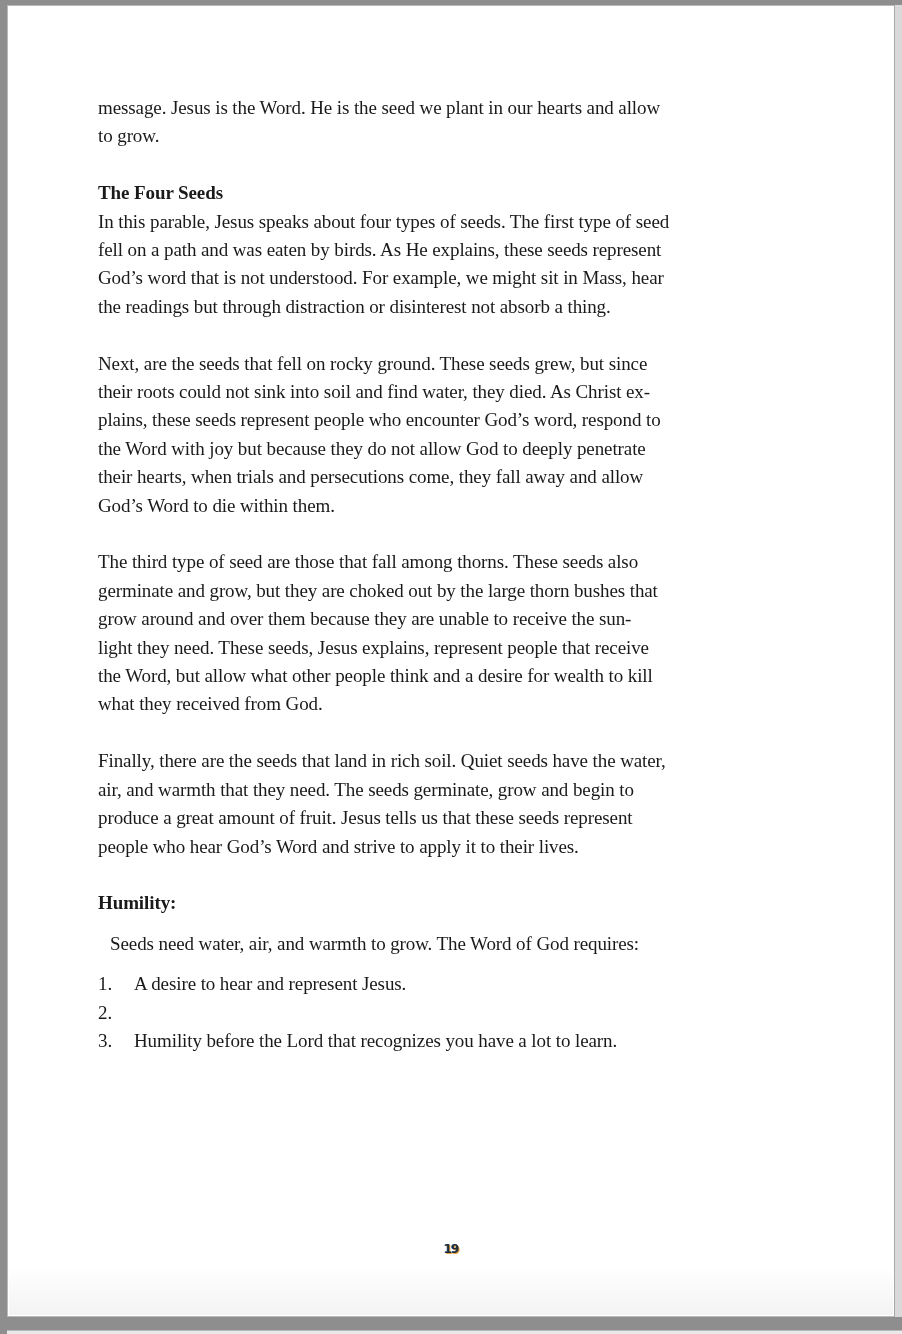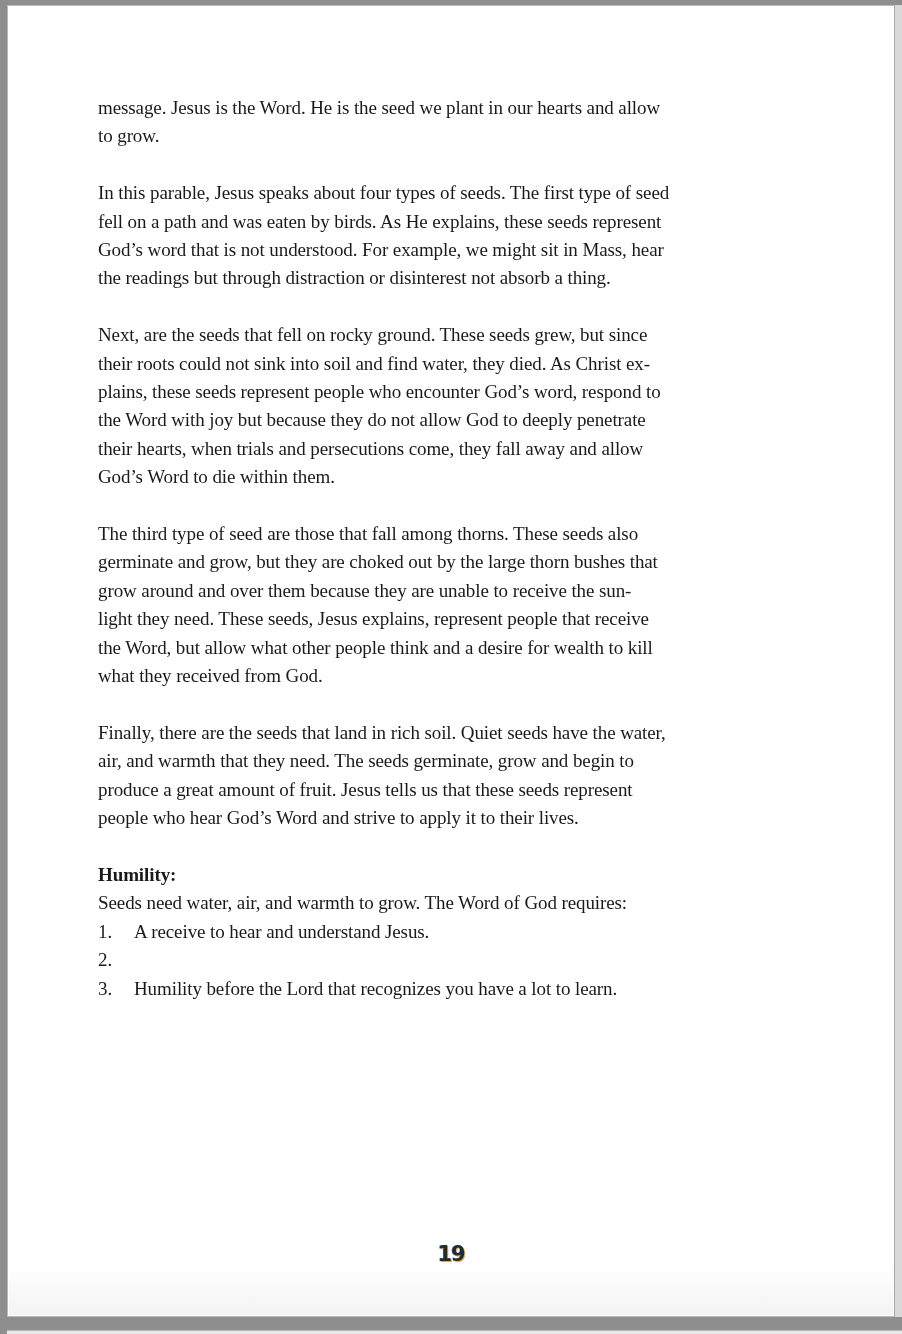--- a/index.html
+++ b/index.html
@@ -52,21 +52,21 @@
       font-family: "Liberation Serif", "DejaVu Serif", serif;
       font-size: 19px;
       line-height: 28.4px;
       color: #1a1a1a;
       letter-spacing: -0.1px;
     }
     .para {
       margin: 0 0 28.4px 0;
       white-space: pre-line;
     }
-    .para.tight { margin: 0; }
+    .para.tight { margin: 12px; }
     .heading {
       font-weight: bold;
       margin: 0;
     }
     .list {
       margin: 0;
       padding: 0;
       list-style: none;
     }
     .list li {
@@ -77,35 +77,36 @@
       flex: 0 0 36px;
     }
     .page-number {
       position: absolute;
       left: 0;
       width: 886px;
       top: 1236px;
       text-align: center;
       font-family: "DejaVu Sans", sans-serif;
       font-weight: bold;
-      font-size: 21px;
+      font-size: 12px;
       color: #1c2c3a;
       text-shadow: 1px 1px 0 #e8a040, -0.5px -0.5px 0 #5a8ac0;
       letter-spacing: -1px;
     }
   </style>
 </head>
 <body>
 
 <div class="viewer">
   <div class="page">
     <div class="content">
       <p class="para">message. Jesus is the Word. He is the seed we plant in our hearts and allow
 to grow.</p>
 
+      <p class="heading">The Four Seeds</p>
       <p class="para">In this parable, Jesus speaks about four types of seeds. The first type of seed
 fell on a path and was eaten by birds.  As He explains, these seeds represent
 God’s word that is not understood. For example, we might sit in Mass, hear
 the readings but through distraction or disinterest not absorb a thing.</p>
       <p class="para">Next, are the seeds that fell on rocky ground. These seeds grew, but since
 their roots could not sink into soil and find water, they died. As Christ ex-
 plains, these seeds represent people who encounter God’s word, respond to
 the Word with joy but because they do not allow God to deeply penetrate
 their hearts, when trials and persecutions come, they fall away and allow
 God’s Word to die within them.</p>
@@ -118,21 +119,21 @@
       <p class="para">Finally, there are the seeds that land in rich soil. Quiet seeds have the water,
 air, and warmth that they need. The seeds germinate, grow and begin to
 produce a great amount of fruit. Jesus tells us that these seeds represent
 people who hear God’s Word and strive to apply it to their lives.</p>
 
       <p class="heading">Humility:</p>
       <p class="para tight">Seeds need water, air, and warmth to grow. The Word of God requires:</p>
       <ol class="list">
         <li>
           <span class="num">1.</span>
-          <span>A receive to hear and understand Jesus.</span>
+          <span>A desire to hear and represent Jesus.</span>
         </li>
         <li>
           <span class="num">2.</span>
         </li>
         <li>
           <span class="num">3.</span>
           <span>Humility before the Lord that recognizes you have a lot to learn.</span>
         </li>
       </ol>
     </div>

